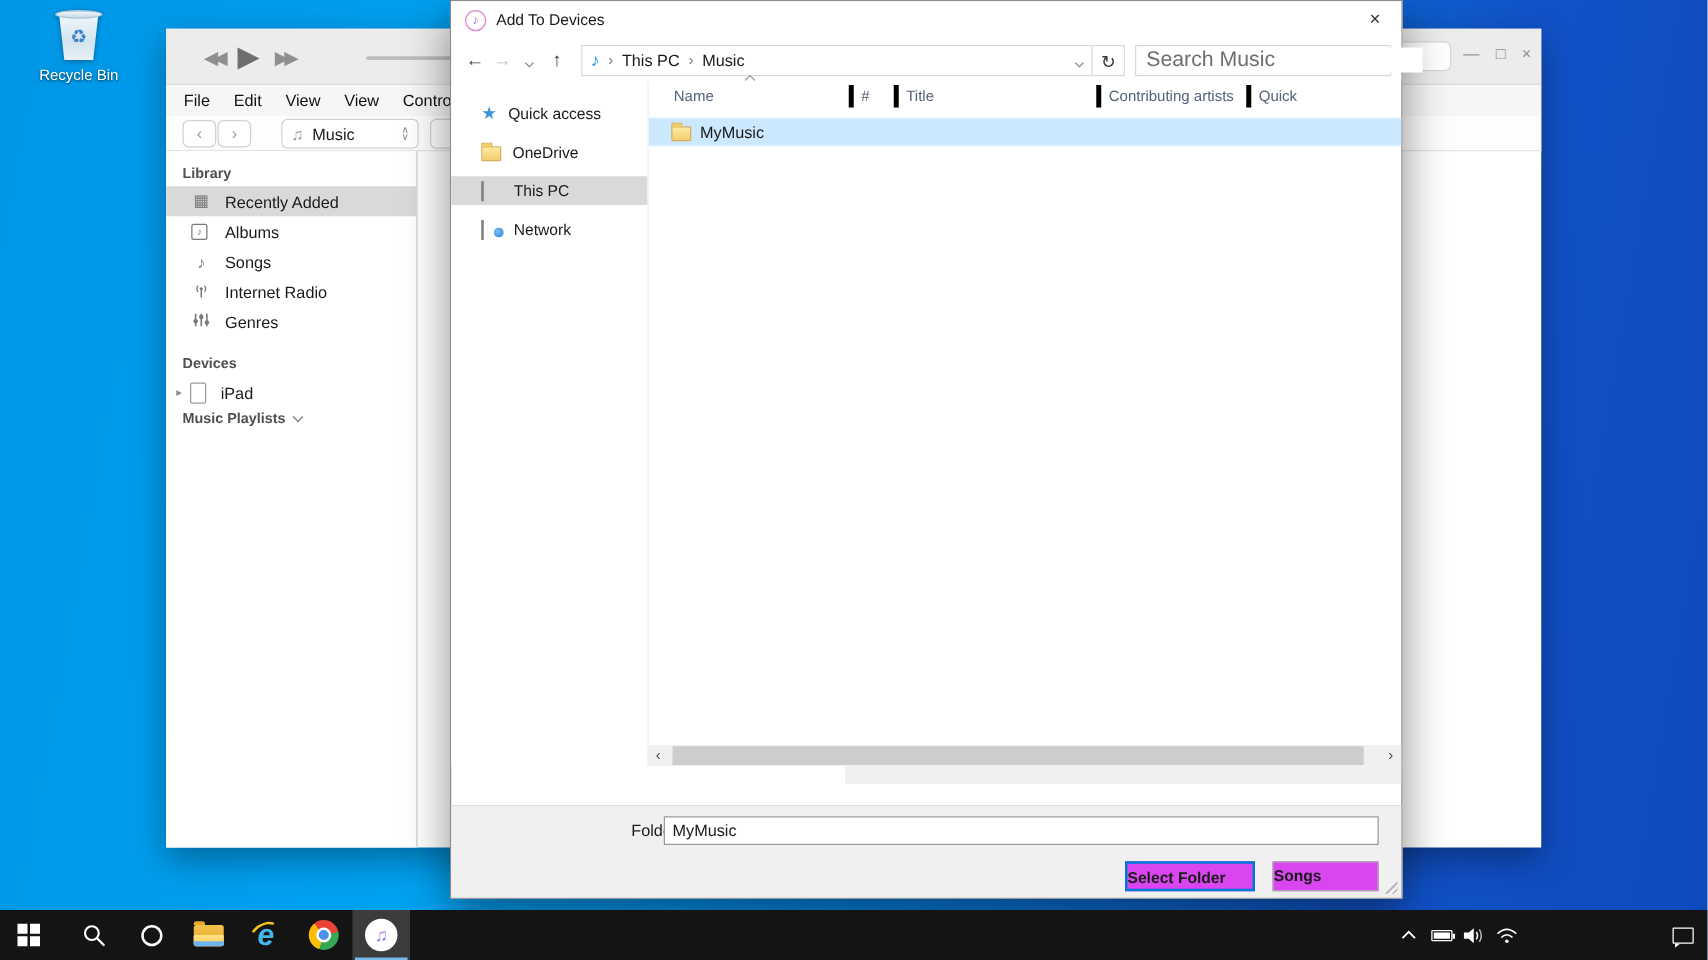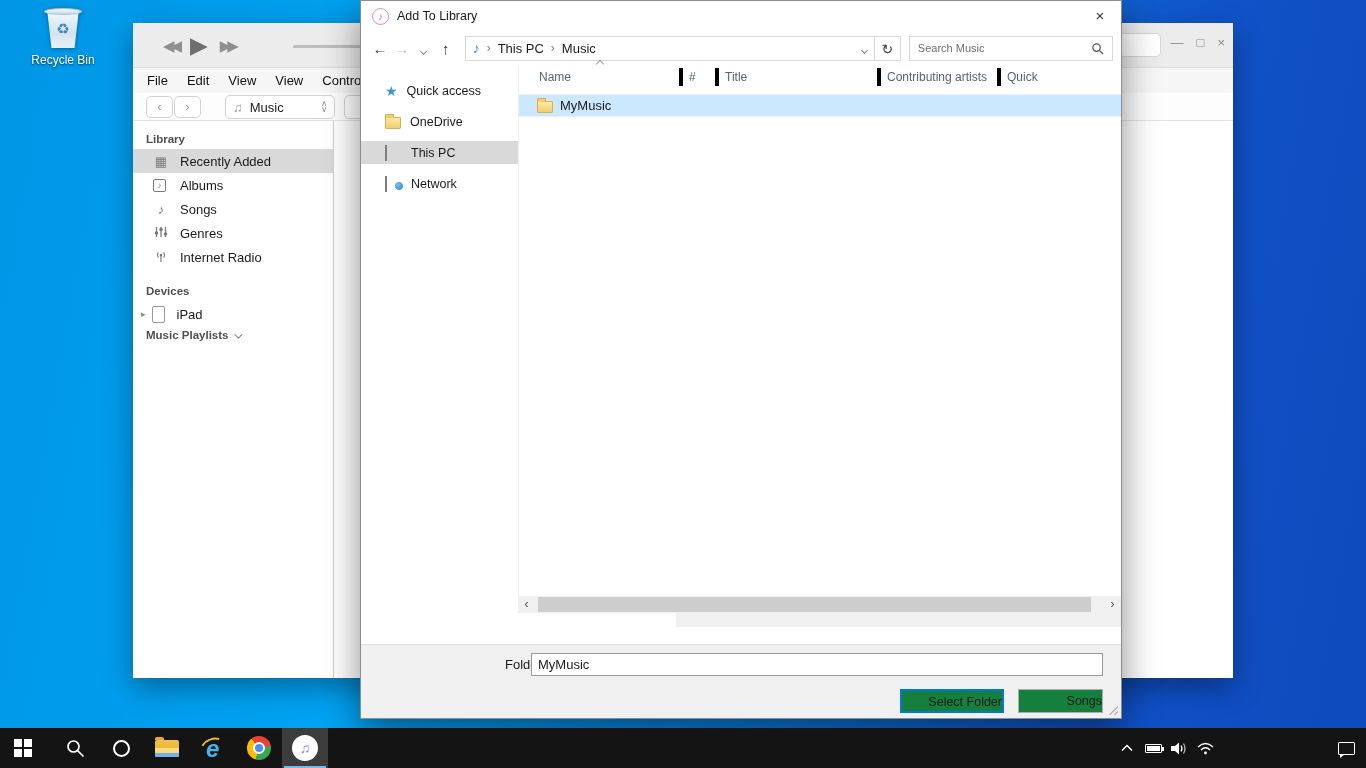--- a/index.html
+++ b/index.html
@@ -75,21 +75,21 @@
     transform:rotate(45deg); }
   .addr { height:25px; width:412px; margin-left:8px; border:1px solid #d9d9d9; background:#fff; display:flex;
     align-items:center; padding:0 7px; gap:7px; font-size:13px; color:#1a1a1a; }
   .addr .note { color:#1e90e0; font-weight:bold; font-size:14px; }
   .addr .sep { color:#7a7a7a; font-size:12px; }
   .addr .end { margin-left:auto; }
   .refresh { width:26px; height:25px; border:1px solid #d9d9d9; border-left:none; text-align:center; line-height:24px;
     font-size:14px; color:#3a3a3a; }
   .srch { height:25px; width:205px; margin-left:8px; border:1px solid #d9d9d9; display:flex; align-items:center;
     padding:0 8px; }
-  .srch input { border:none; outline:none; flex:1; font-size:11px; color:#1a1a1a; font-family:inherit; }
+  .srch input { border:none; outline:none; flex:1; font-size:17px; color:#1a1a1a; font-family:inherit; }
   .srch input::placeholder { color:#6e6e6e; }
   .dlg-toolbar { position:relative; height:33px; background:#f6f6f6; border-bottom:1px solid #e8e8e8; display:flex;
     align-items:center; padding-left:30px; gap:8px; font-size:13px; color:#34527c; }
   .tb-dd { width:0; height:0; border-left:4px solid transparent; border-right:4px solid transparent;
     border-top:5px solid #34527c; margin-top:2px; }
   .tb-newfolder { margin-left:44px; }
   .tb-right { position:absolute; right:24px; display:flex; align-items:center; gap:10px; }
   .view-ic { display:flex; flex-direction:column; gap:2px; }
   .view-ic i { display:block; width:16px; height:2px; background:transparent; position:relative; }
   .view-ic i::before { content:""; position:absolute; left:0; top:0; width:4px; height:2px; background:#5a7a9c; }
@@ -120,22 +120,22 @@
   .frow { display:flex; align-items:center; height:23px; margin-top:5px; background:#cce8ff; padding-left:18px; gap:7px;
     font-size:13px; color:#1a1a1a; border-top:1px solid #e5f3ff; border-bottom:1px solid #e5f3ff; }
   .hscroll { position:absolute; left:157px; right:0; bottom:-80px; height:17px; background:#f0f0f0; }
   .hs-arrow { position:absolute; top:0; width:17px; height:17px; color:#505050; font-size:12px; text-align:center;
     line-height:16px; }
   .hs-thumb { position:absolute; left:20px; top:1px; width:553px; height:15px; background:#cdcdcd; }
   .dlg-footer { position:absolute; left:0; right:0; bottom:0; height:74px; background:#f0f0f0; border-top:1px solid #dfdfdf; }
   .dlg-footer .flabel { position:absolute; left:144px; top:12px; font-size:13px; color:#1a1a1a; }
   .dlg-footer input.fval { position:absolute; left:170px; top:8px; width:572px; height:23px; border:1px solid #999;
     font-size:13px; padding:0 6px; color:#1a1a1a; font-family:inherit; background:#fff; }
-  .btn { position:absolute; top:44px; height:24px; font-size:12.5px; color:#1a1a1a; background:#15803d;
-    text-align:right; line-height:22px; }
+  .btn { position:absolute; top:44px; height:24px; font-size:12.5px; color:#1a1a1a; background:#d946ef;
+    text-align:left; line-height:22px;font-weight:bold; }
   .btn.primary { left:539px; width:104px; border:2px solid #0078d7; }
   .btn.plain { left:657px; width:85px; border:1px solid #adadad; }
   .grip { position:absolute; right:3px; bottom:3px; width:10px; height:10px;
     background:
       linear-gradient(135deg, transparent 50%, #b8b8b8 50% 60%, transparent 60% 75%, #b8b8b8 75% 85%, transparent 85%); }
 
   
   .taskbar { position:absolute; left:0; right:0; bottom:0; height:40px; background:#141414; z-index:5; display:flex;
     align-items:center; }
   .tb-item { width:46px; height:40px; display:flex; align-items:center; justify-content:center; position:relative; }
@@ -235,61 +235,61 @@
           </span>
         <span>Albums</span>
       </div>
       <div class="it-item">
         <span class="it-ic">♪</span>
         <span>Songs</span>
       </div>
       <div class="it-item">
         <span class="it-ic">
           <svg width="14" height="14" viewBox="0 0 14 14">
+              <circle cx="7" cy="6" r="1.3" fill="#7a7a7a"></circle>
+              <path d="M4.5 8.5 A3.5 3.5 0 0 1 4.5 3.5 M9.5 3.5 A3.5 3.5 0 0 1 9.5 8.5" stroke="#7a7a7a" stroke-width="1.1" fill="none"></path>
+              <line x1="7" y1="7" x2="7" y2="13" stroke="#7a7a7a" stroke-width="1.2"></line>
+            </svg>
+        </span>
+        <span>Internet Radio</span>
+      </div>
+      <div class="it-item">
+        <span class="it-ic">
+          <svg width="14" height="14" viewBox="0 0 14 14">
               <line x1="2.5" y1="2" x2="2.5" y2="12" stroke="#7a7a7a" stroke-width="1.3"></line>
               <line x1="7" y1="2" x2="7" y2="12" stroke="#7a7a7a" stroke-width="1.3"></line>
               <line x1="11.5" y1="2" x2="11.5" y2="12" stroke="#7a7a7a" stroke-width="1.3"></line>
               <circle cx="2.5" cy="8" r="1.8" fill="#7a7a7a"></circle>
               <circle cx="7" cy="4.5" r="1.8" fill="#7a7a7a"></circle>
               <circle cx="11.5" cy="9" r="1.8" fill="#7a7a7a"></circle>
             </svg>
         </span>
         <span>Genres</span>
       </div>
-      <div class="it-item">
-        <span class="it-ic">
-          <svg width="14" height="14" viewBox="0 0 14 14">
-              <circle cx="7" cy="6" r="1.3" fill="#7a7a7a"></circle>
-              <path d="M4.5 8.5 A3.5 3.5 0 0 1 4.5 3.5 M9.5 3.5 A3.5 3.5 0 0 1 9.5 8.5" stroke="#7a7a7a" stroke-width="1.1" fill="none"></path>
-              <line x1="7" y1="7" x2="7" y2="13" stroke="#7a7a7a" stroke-width="1.2"></line>
-            </svg>
-        </span>
-        <span>Internet Radio</span>
-      </div>
 
       <div class="it-sec" style="margin-top:16px">Devices</div>
       <div class="devrow">
         <span class="tri">▸</span>
         <span class="ipad-ic"></span>
         <span style="margin-left:6px">iPad</span>
       </div>
 
       <div class="it-sec" style="margin-top:2px">
         <span>Music Playlists</span><span class="chev-dn"></span>
       </div>
     </div>
   </div>
 </div>
 
 <div class="dlg">
   <div class="dlg-title">
     <span class="dlg-appicon">
         <span class="n">♪</span>
       </span>
-    <span class="t">Add To Library</span>
+    <span class="t">Add To Devices</span>
     <span class="dlg-close">×</span>
   </div>
 
   <div class="dlg-nav">
     <span class="nv">←</span>
     <span class="nv dis">→</span>
     <span class="nv"><span class="chev"></span></span>
     <span class="nv">↑</span>
     <div class="addr">
       <span class="note">♪</span>

